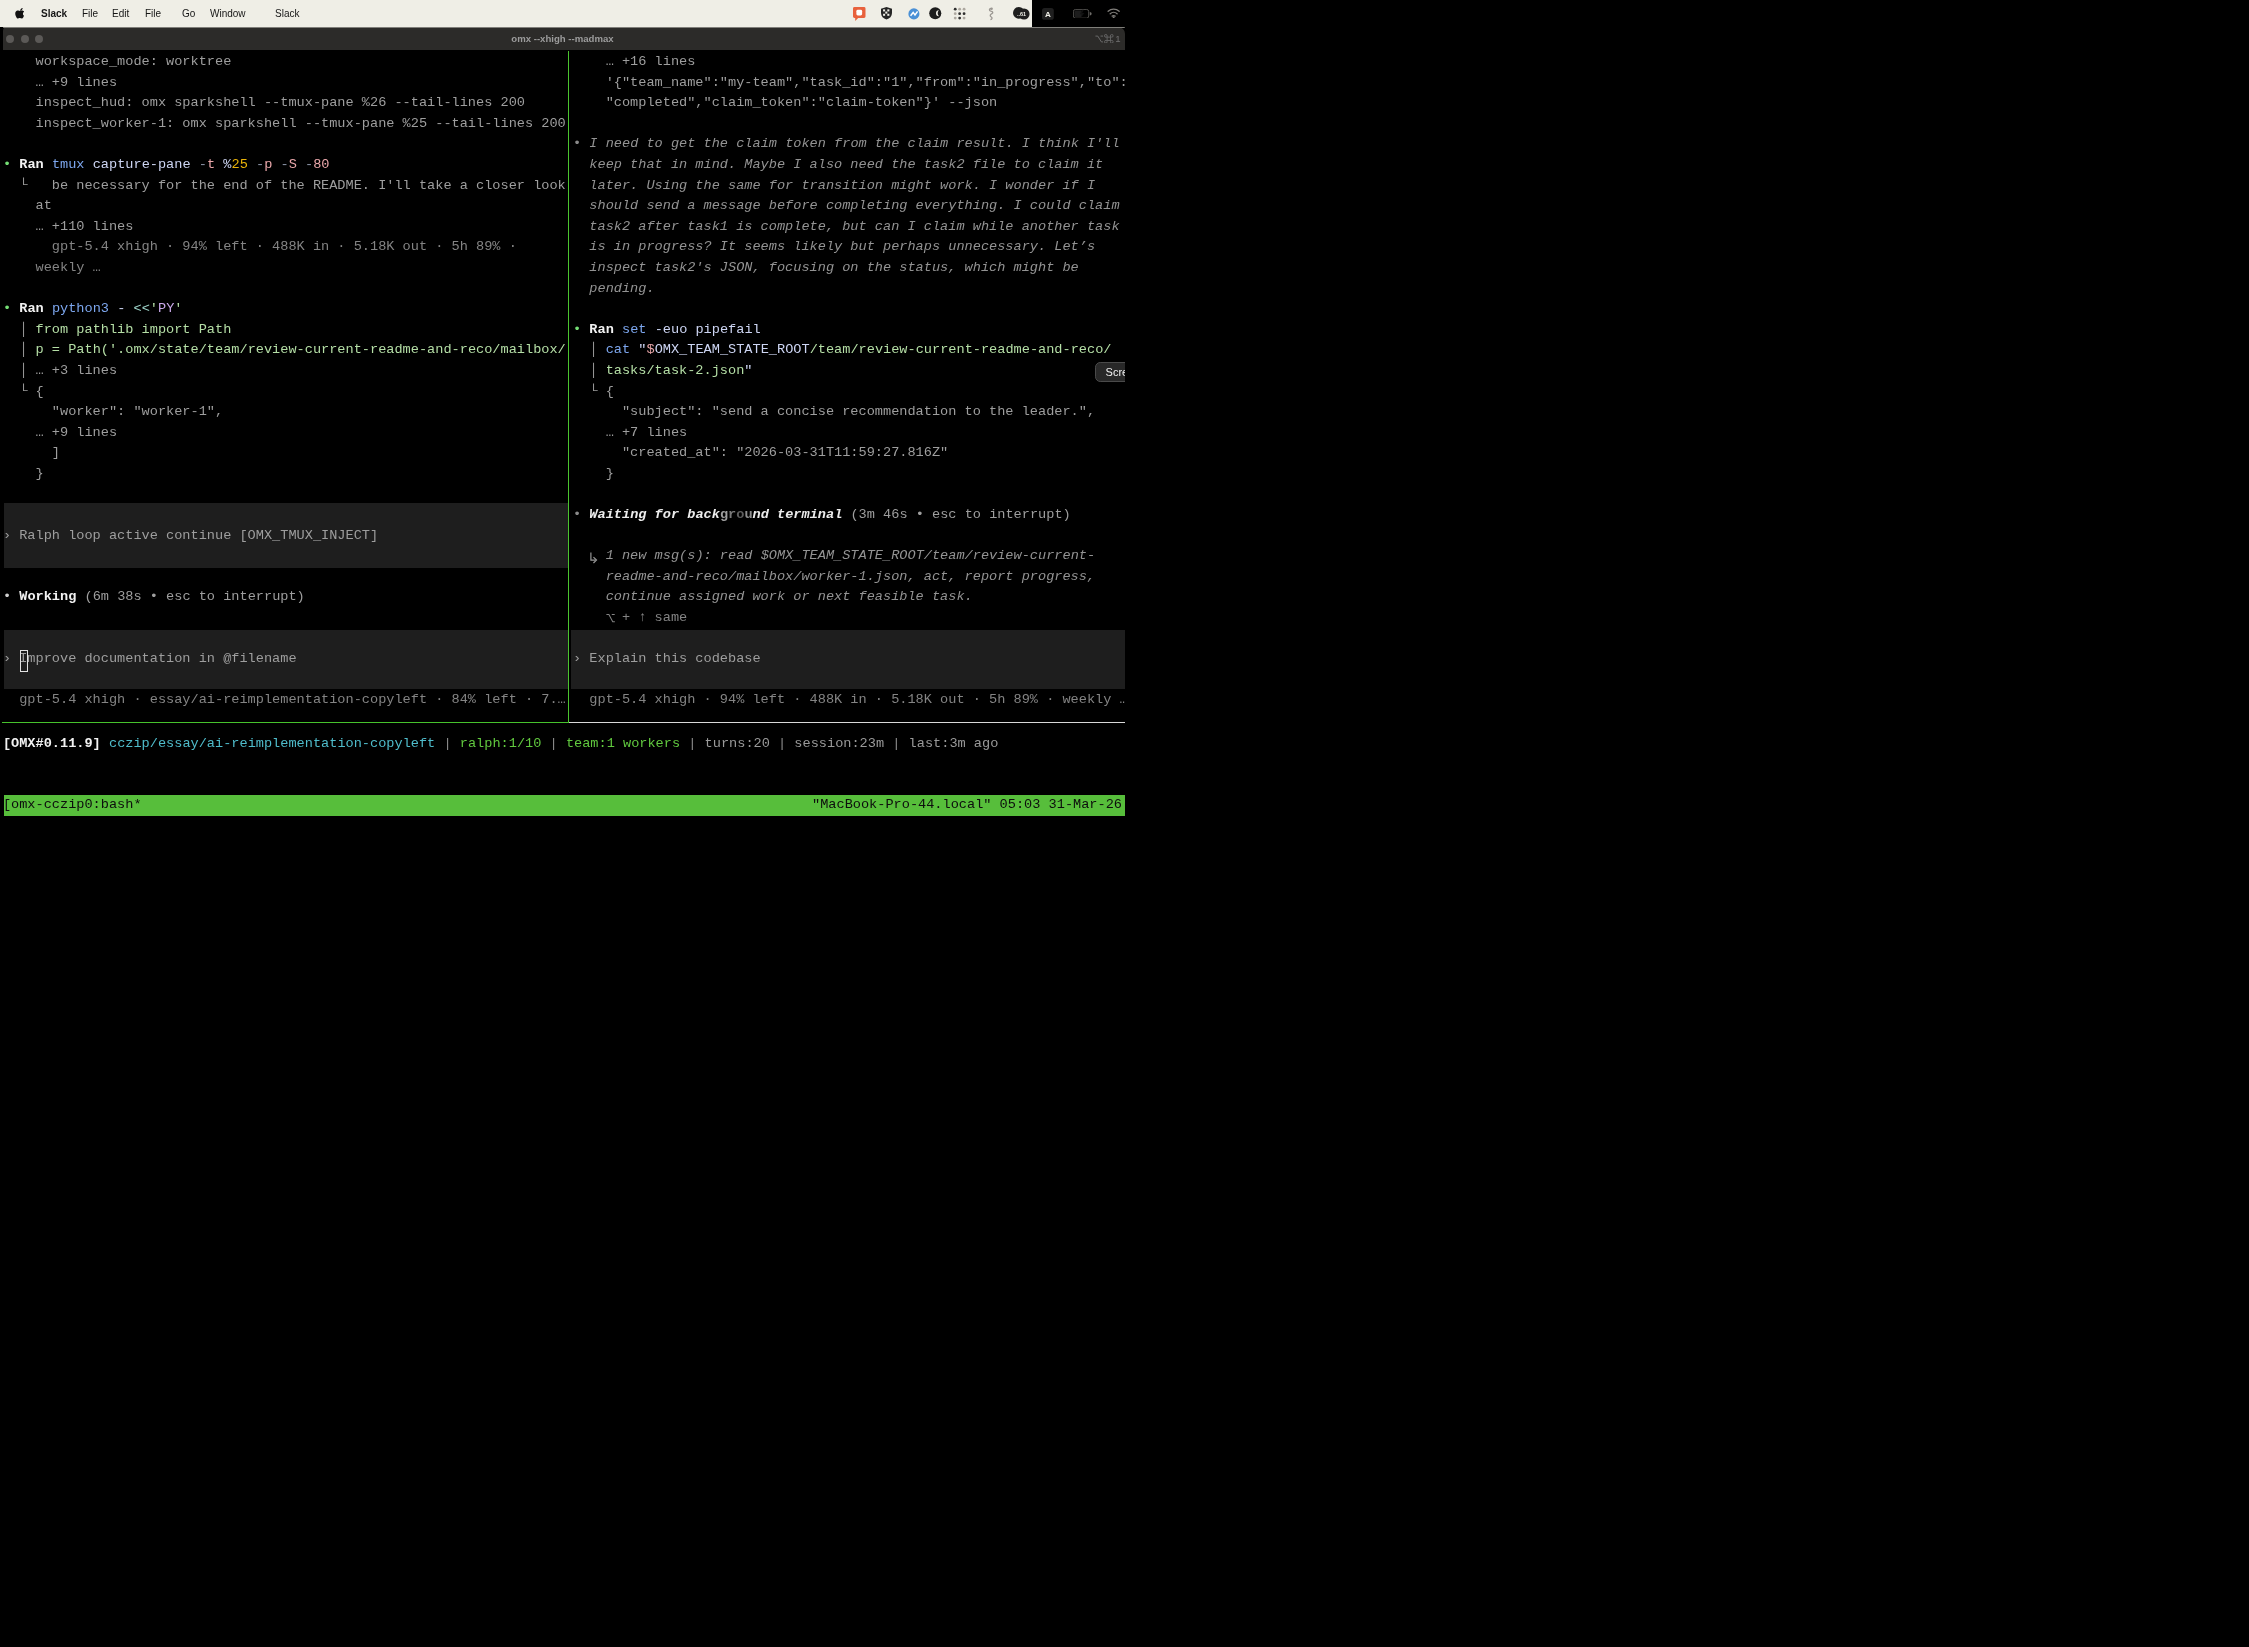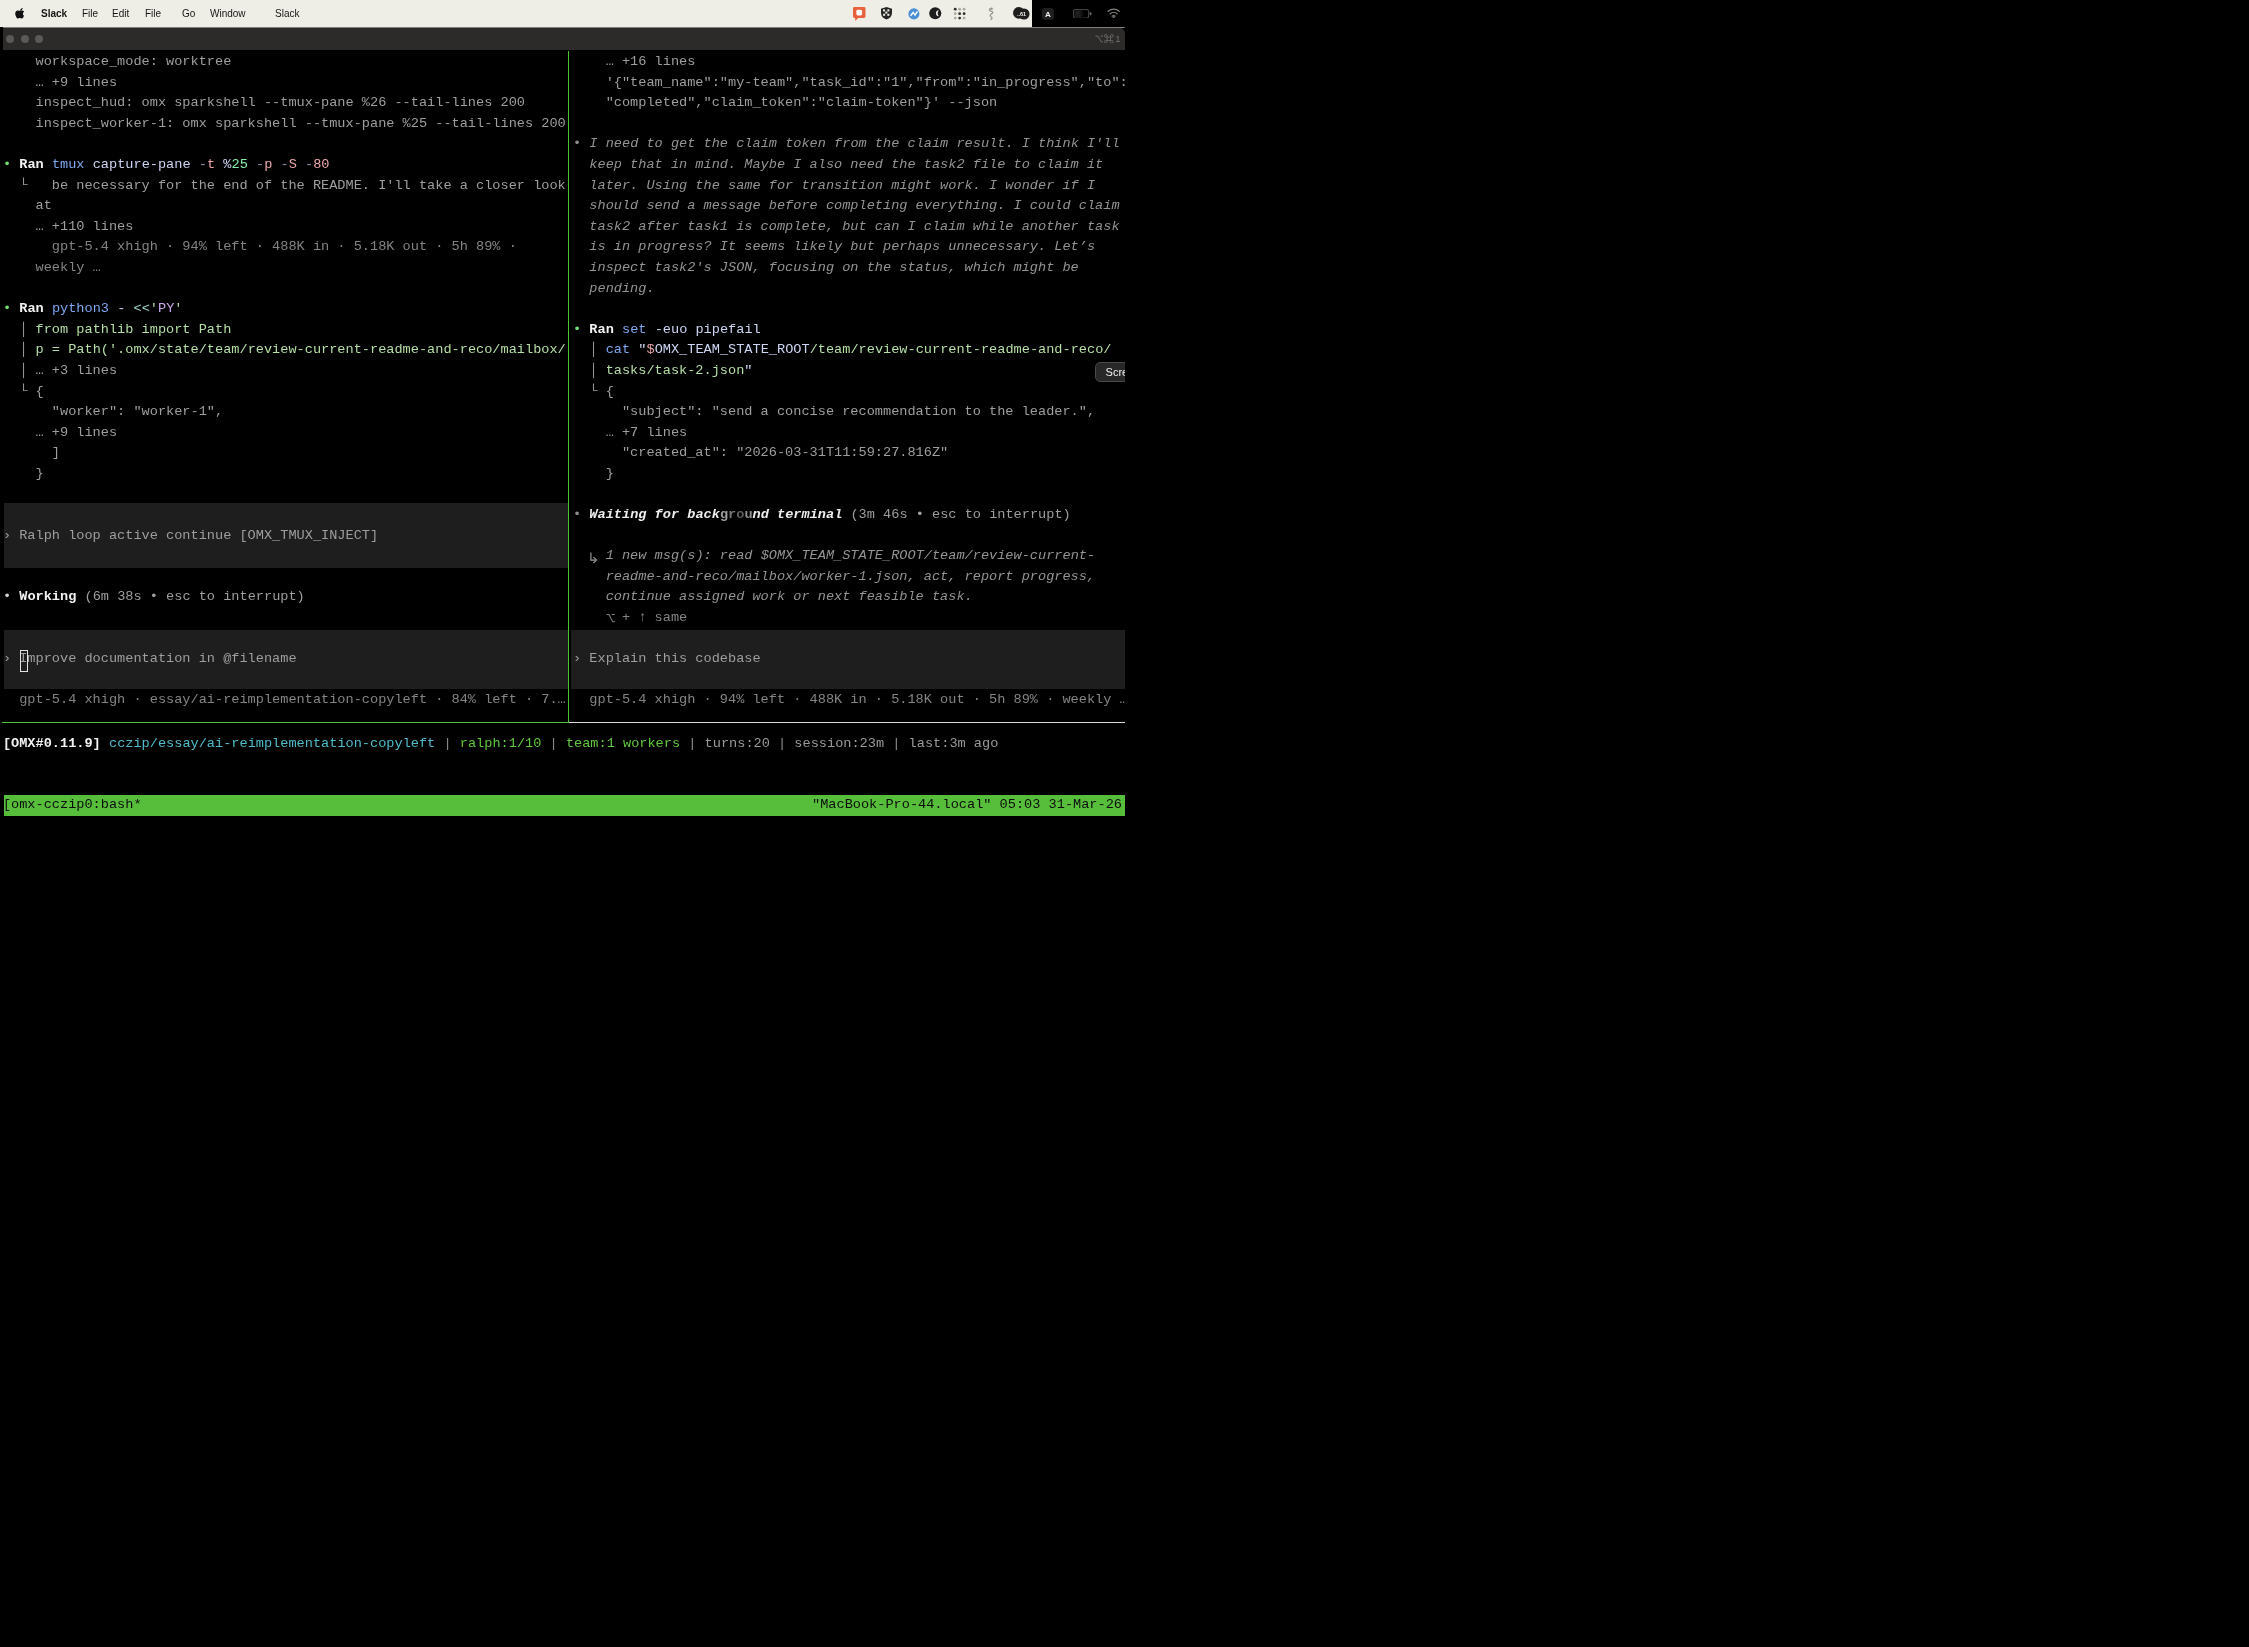--- a/index.html
+++ b/index.html
@@ -26,21 +26,21 @@
 .gbox{position:absolute;background:#1E1E1E;}
 #divider{position:absolute;left:568px;top:51px;width:1.3px;height:671px;background:#4AC42E;}
 #hlineL{position:absolute;left:1.5px;top:722px;width:567px;height:1px;background:#46C22C;}
 #hlineR{position:absolute;left:569px;top:722px;width:556px;height:1px;background:#D8D8D8;}
 
 .w{color:#F2F2F2;font-weight:bold;}
 .b{color:#7DA7EF;}
 .pw{color:#CDD5F3;}
 .pk{color:#EBA8AB;}
 .gy{color:#8C95A8;}
-.or{color:#86efac;}
+.or{color:#eab308;}
 .gr{color:#B5DFA6;}
 .tl2{color:#9FD6CB;}
 .pu{color:#C9A9E9;margin-top:48px;}
 .dim{color:#848484;}
 .it{font-style:italic;color:#939393;}
 .gb{color:#74DE74;}
 .gyb{color:#8A8A8A;}
 .cy{color:#4FBCCB;}
 .sg{color:#61C93F;}
 .pipe{color:#8B8B8B;}
@@ -128,20 +128,21 @@
         <circle cx="9" cy="12.6" r="1.3" fill="#807E7A"></circle>
       </svg>
   </div>
 
   <div id="titlebar">
       <div class="hl"></div>
     </div>
   <div class="tl" style="left:5.9px;"></div>
   <div class="tl" style="left:20.7px;"></div>
   <div class="tl" style="left:35px;"></div>
+  <div id="wtitle">omx --xhigh --madmax</div>
   <div id="wright"><svg width="8.9" height="8" viewBox="0 0 12 11" style="vertical-align:-0.7px">
         <path d="M0.5 1.5 h3.2 l5 8 h3" stroke="#6E6E6E" stroke-width="1.3" fill="none"></path>
         <path d="M7.5 1.5 h4" stroke="#6E6E6E" stroke-width="1.3"></path>
       </svg><svg width="9.6" height="8.9" viewBox="0 0 13 12" style="vertical-align:-0.7px;margin-left:0.7px">
         <path d="M4.2 4.2 h4.6 v4.6 h-4.6 z M4.2 4.2 H2.9 A1.8 1.8 0 1 1 4.2 2.9 Z M8.8 4.2 V2.9 A1.8 1.8 0 1 1 10.1 4.2 Z M8.8 8.8 h1.3 A1.8 1.8 0 1 1 8.8 10.1 Z M4.2 8.8 V10.1 A1.8 1.8 0 1 1 2.9 8.8 Z" stroke="#6E6E6E" stroke-width="1.1" fill="none"></path>
       </svg><span style="margin-left:1.5px">1</span></div>
   <svg class="svgicon" style="left:589px;top:551px" width="8.9" height="16" viewBox="0 0 12 22">
       <path d="M2.5 2 V12.5 H9" stroke="#9A9A9A" stroke-width="1.6" fill="none"></path>
       <path d="M6 8.5 L10.2 12.5 L6 16.5" stroke="#9A9A9A" stroke-width="1.6" fill="none"></path>
     </svg>

